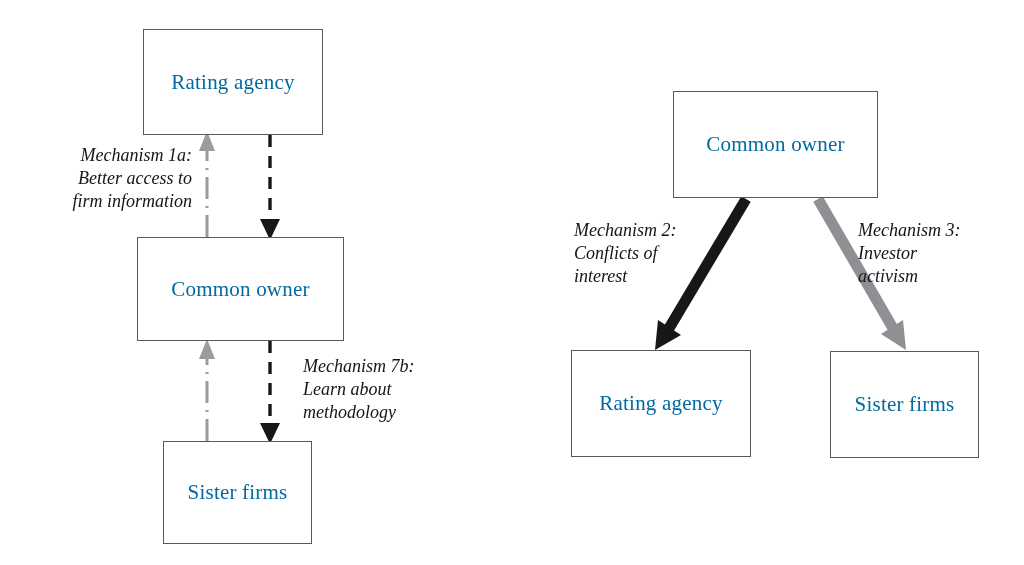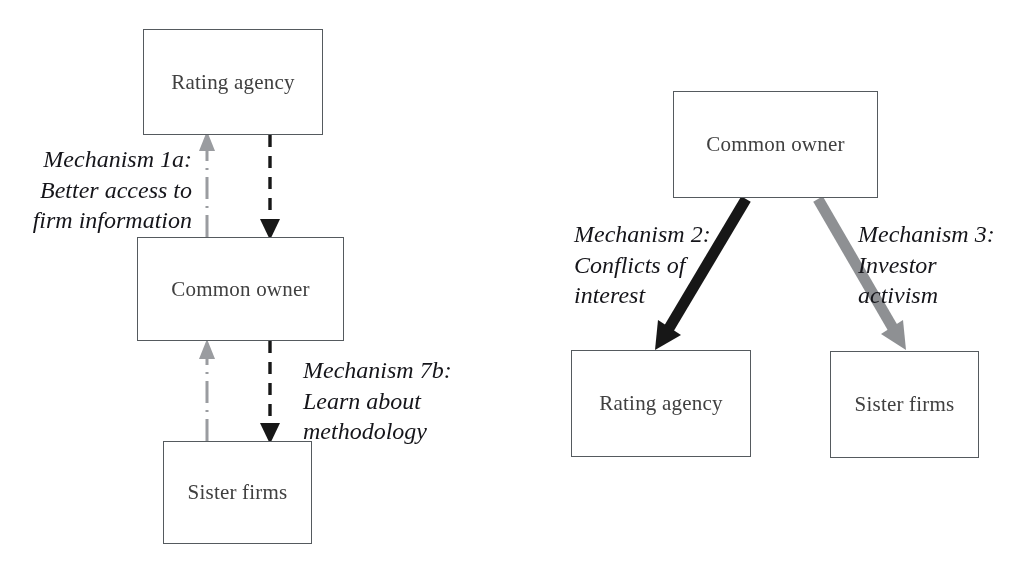--- a/index.html
+++ b/index.html
@@ -27,29 +27,29 @@
     display: flex;
     align-items: center;
     justify-content: center;
     z-index: 3;
   }
   .node-label {
     font-family: "Liberation Serif", "DejaVu Serif", serif;
     font-size: 21px;
     font-weight: 400;
     letter-spacing: 0.2px;
-    color: #404040;
+    color: #0369a1;
     white-space: nowrap;
     line-height: 1;
   }
   .edge-label {
     position: absolute;
     font-family: "Liberation Serif", "DejaVu Serif", serif;
     font-style: italic;
-    font-size: 24px;
+    font-size: 18px;
     line-height: 1.28;
     color: #15151a;
     z-index: 4;
     white-space: pre-line;
   }
   .edge-label.align-right { text-align: right; }
   .edge-label.align-left  { text-align: left; }
   .edge-label.align-center{ }
   svg.edges {
     position: absolute;

